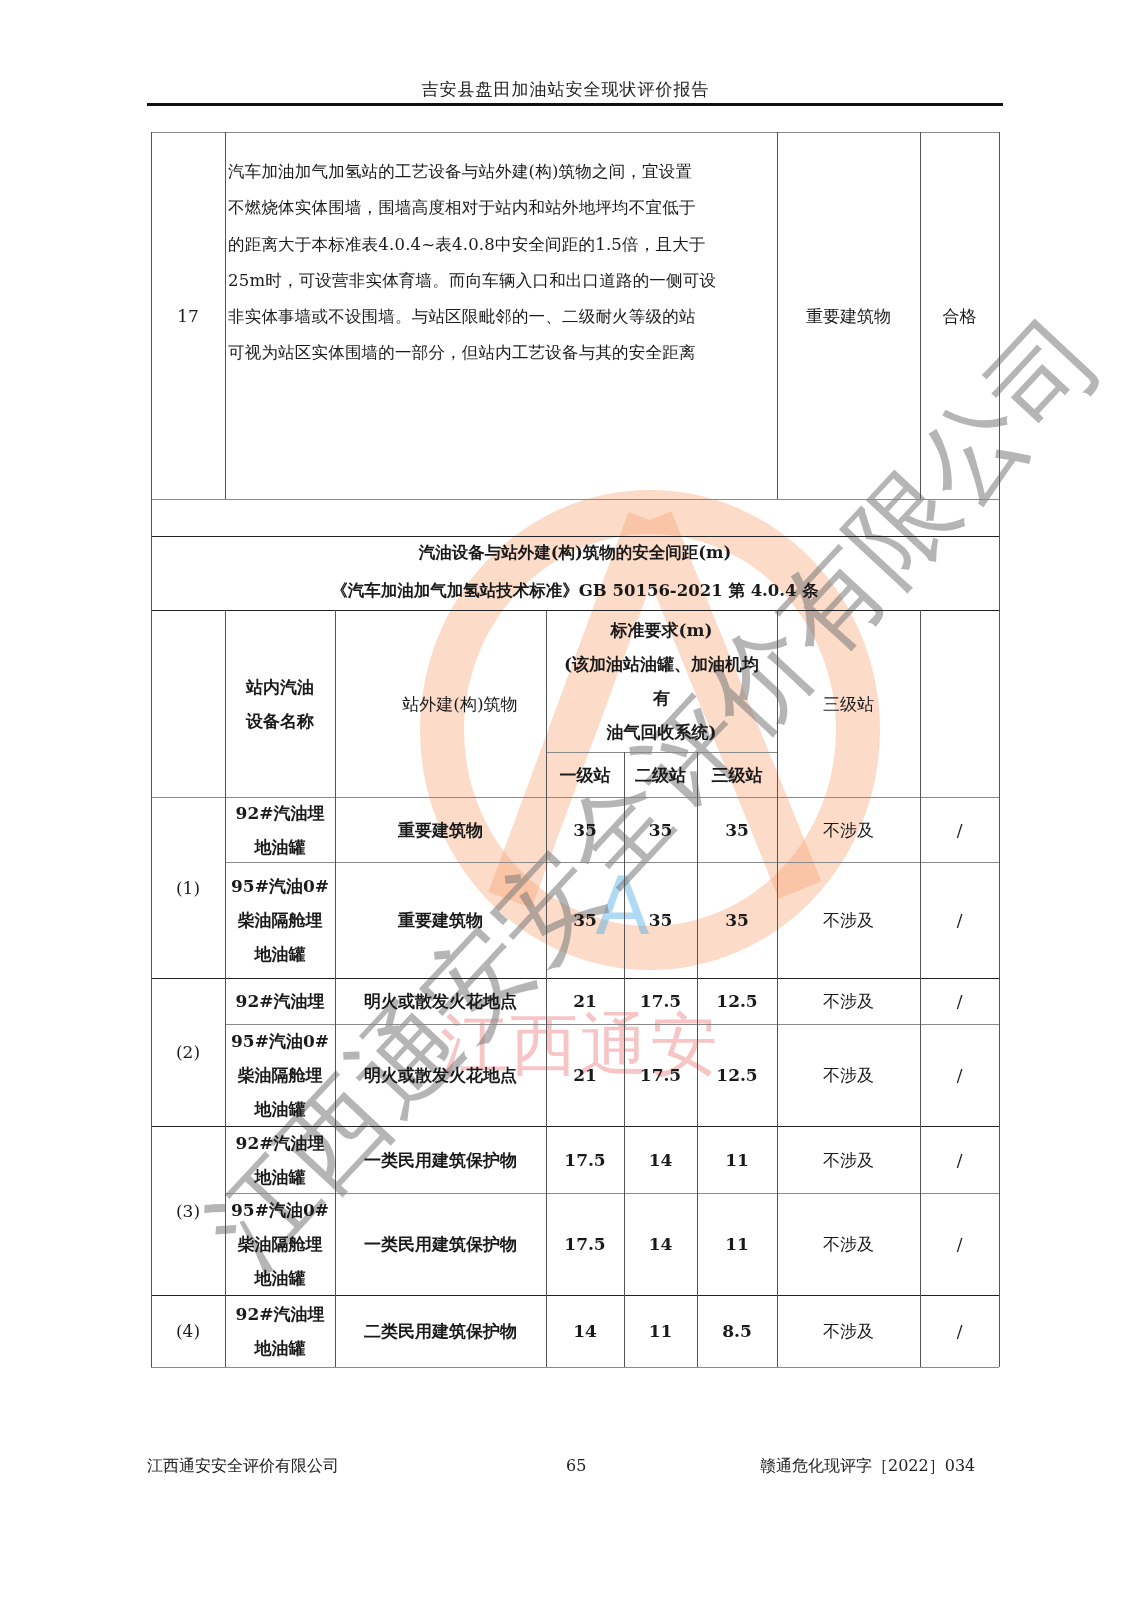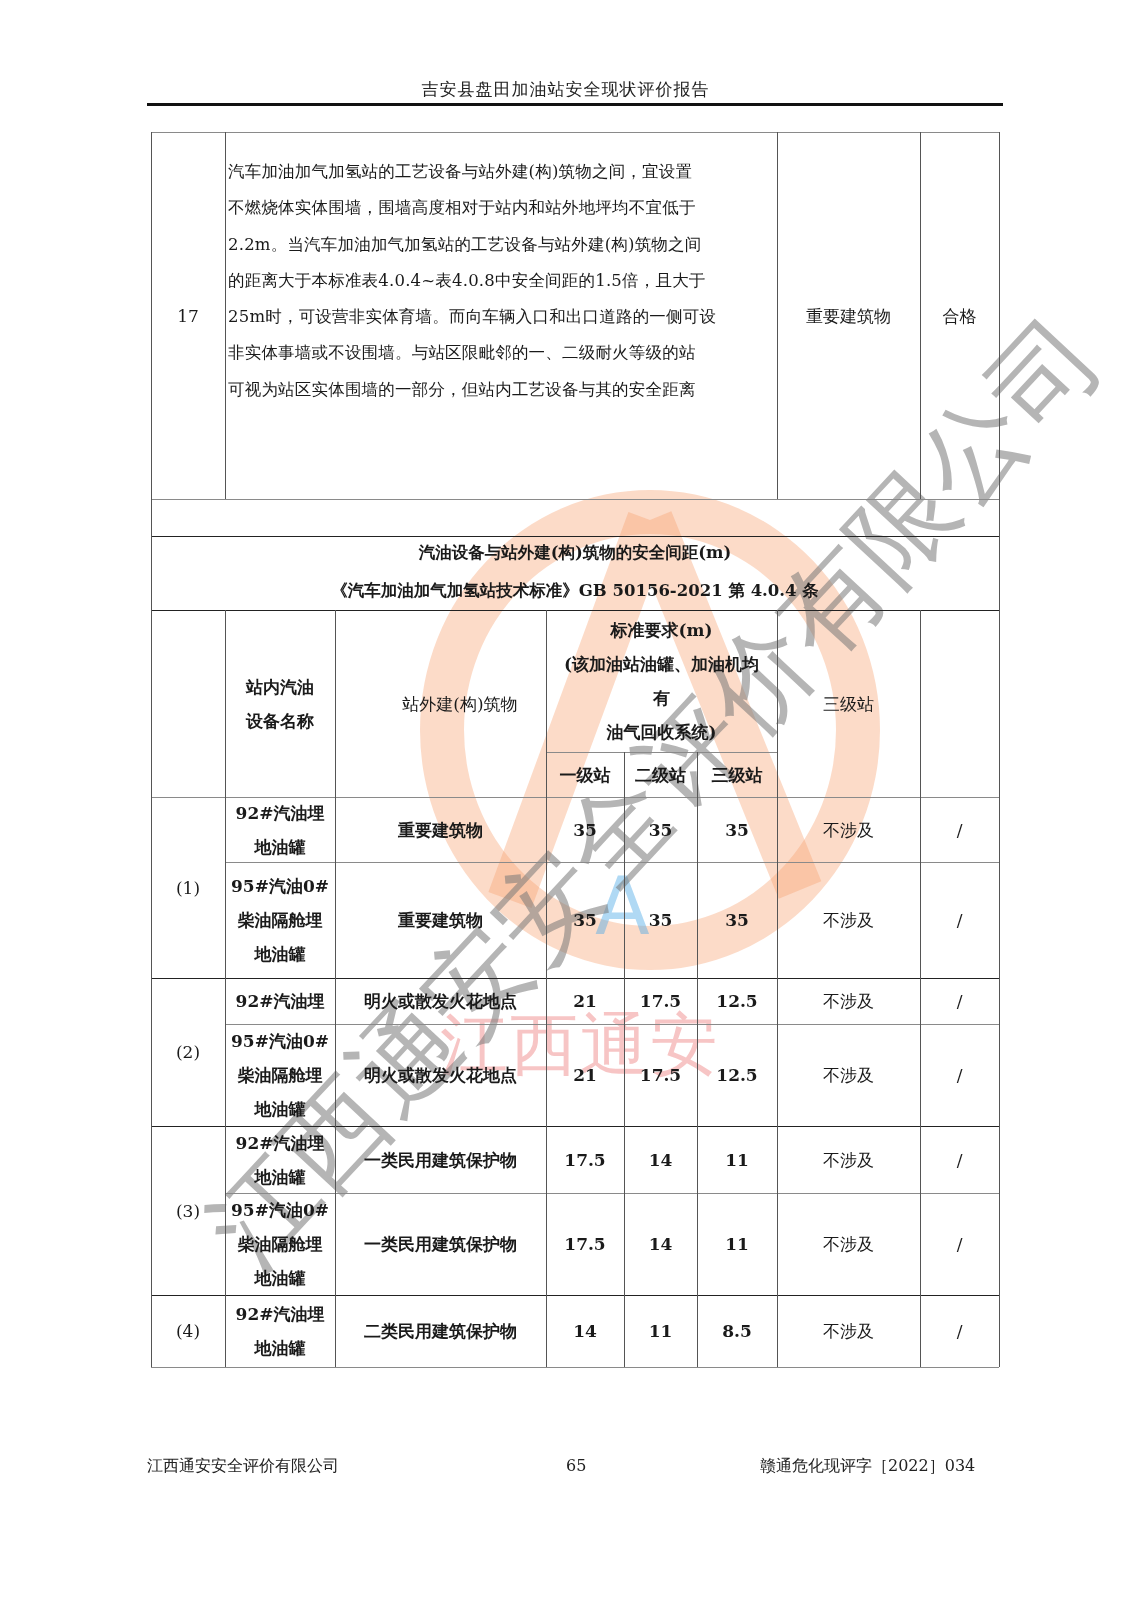--- a/index.html
+++ b/index.html
@@ -62,21 +62,20 @@
     <div class="vl" style="left: 777px; top: 610px; height: 757px;"></div>
     <div class="vl" style="left: 920px; top: 610px; height: 757px;"></div>
     <div class="vl" style="left: 624px; top: 752px; height: 615px;"></div>
     <div class="vl" style="left: 697px; top: 752px; height: 615px;"></div>
   </div>
 
 <div class="cell" style="left:151px;top:132px;width:74px;height:367px;">17</div>
 <div class="body-text">
   <div>汽车加油加气加氢站的工艺设备与站外建(构)筑物之间，宜设置</div>
   <div>不燃烧体实体围墙，围墙高度相对于站内和站外地坪均不宜低于</div>
-  <div>2.2m。当汽车加油加气加氢站的工艺设备与站外建(构)筑物之间</div>
   <div>的距离大于本标准表4.0.4~表4.0.8中安全间距的1.5倍，且大于</div>
   <div>25m时，可设营非实体育墙。而向车辆入口和出口道路的一侧可设</div>
   <div>非实体事墙或不设围墙。与站区限毗邻的一、二级耐火等级的站</div>
   <div>可视为站区实体围墙的一部分，但站内工艺设备与其的安全距离</div>
 </div>
 <div class="cell" style="left:777px;top:132px;width:143px;height:367px;">重要建筑物</div>
 <div class="cell" style="left:920px;top:132px;width:79px;height:367px;">合格</div>
 
 <div class="caption" style="top:542px;">汽油设备与站外建(构)筑物的安全间距(m)</div>
 <div class="caption" style="top:580px;">《汽车加油加气加氢站技术标准》GB 50156-2021 第 4.0.4 条</div>

